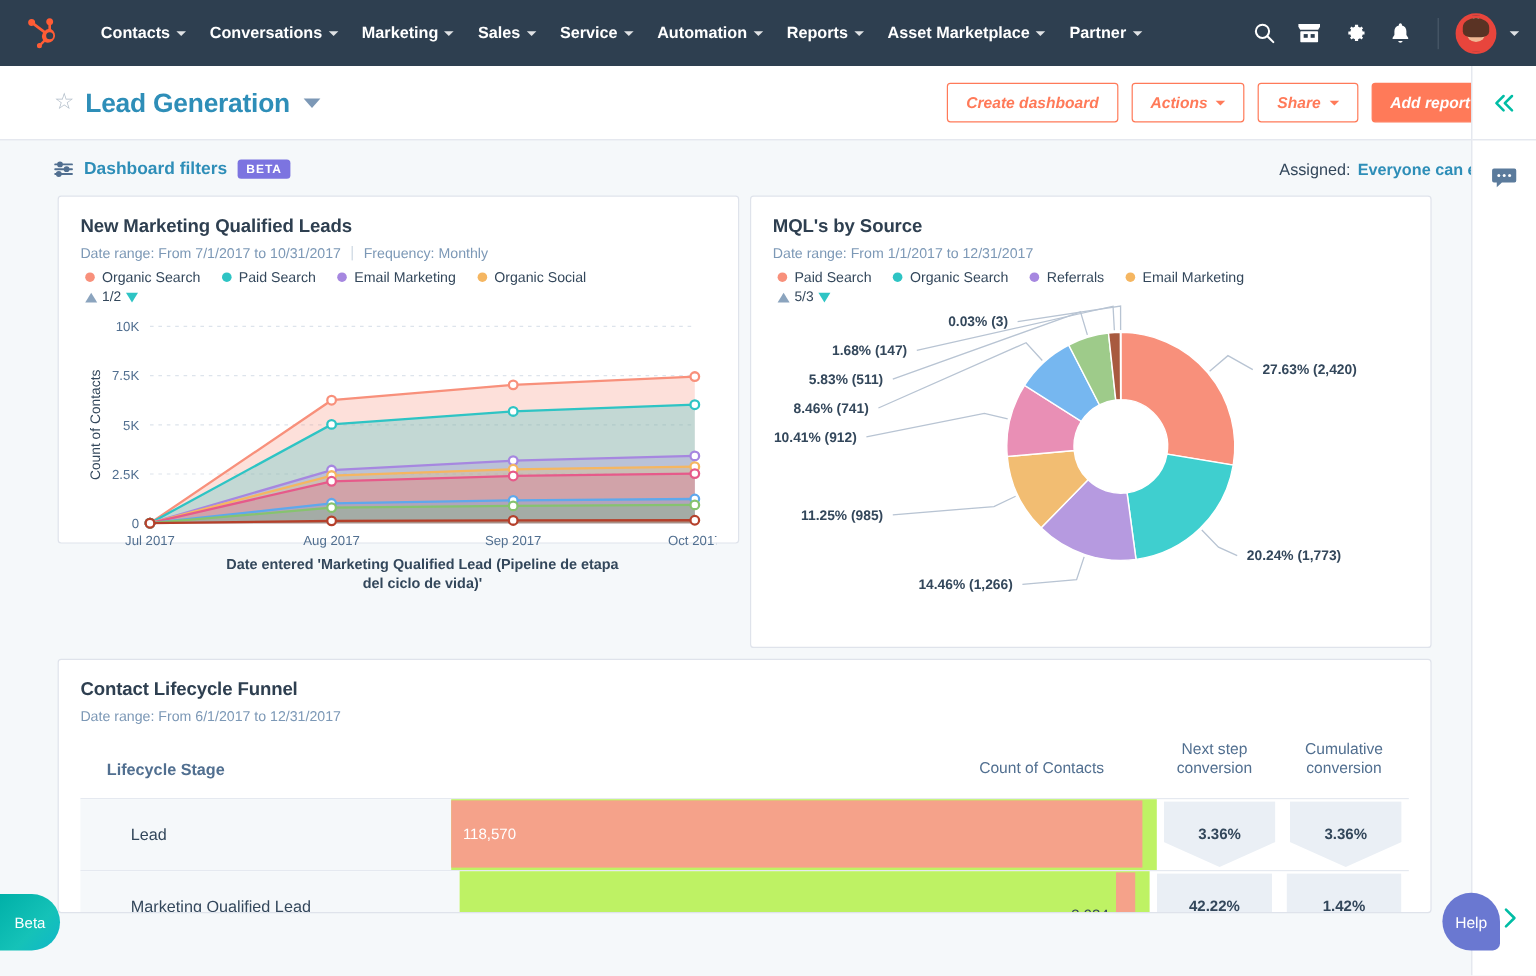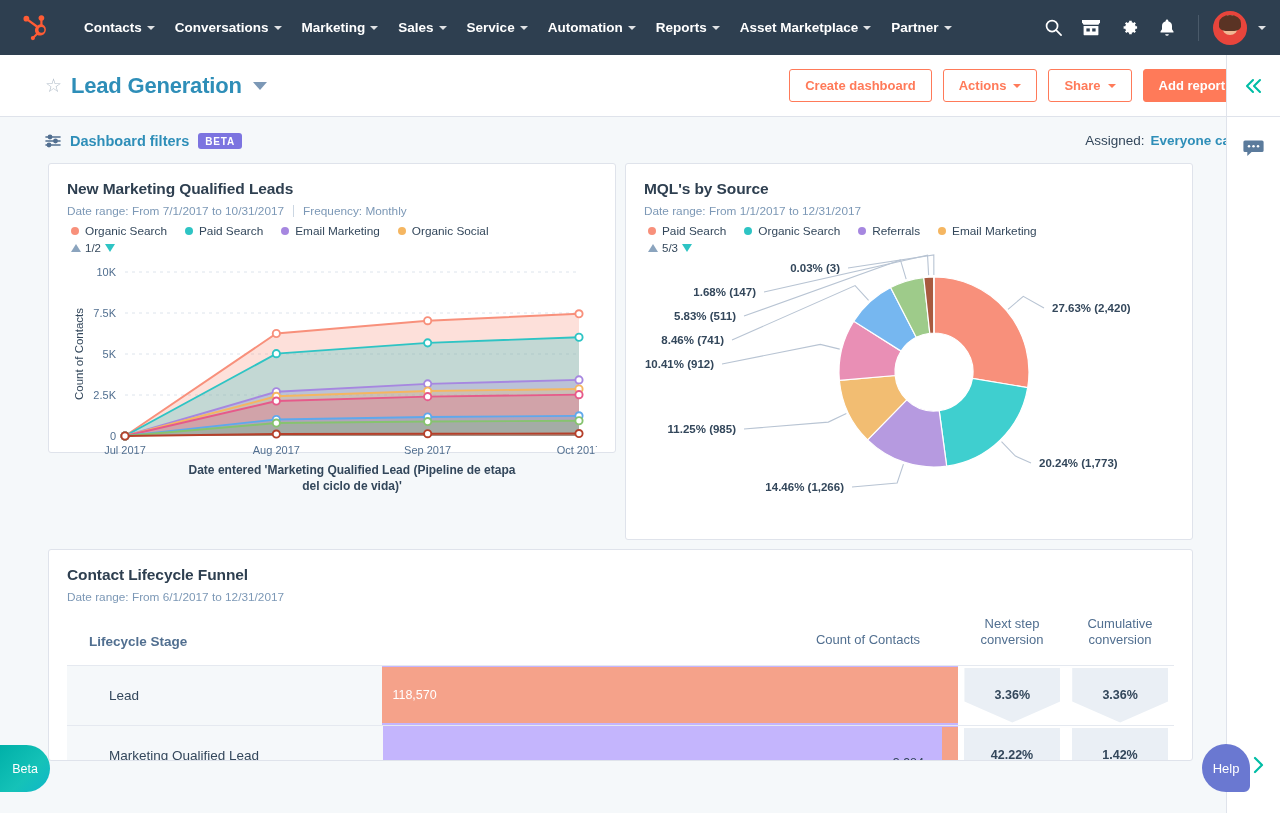--- a/index.html
+++ b/index.html
@@ -70,29 +70,29 @@
   .title-caret {
     margin-left: 11px; width: 0; height: 0;
     border-left: 7px solid transparent; border-right: 7px solid transparent;
     border-top: 8px solid #7c98b6; cursor: pointer;
   }
   .header-actions { margin-left: auto; display: flex; align-items: center; gap: 11px; }
   .btn {
     font-family: "Liberation Sans", sans-serif;
     font-size: 13px; font-weight: 600; border-radius: 3px;
     padding: 8px 15px; cursor: pointer; white-space: nowrap;
-    display: flex; align-items: center; gap: 7px; line-height: 1.2;
+    display: flex; align-items: center; gap: 7px; line-height: 1.2; font-style: italic;
   }
   .btn-outline { background: #fff; border: 1px solid #ff7a59; color: #ff7a59; }
   .btn-primary { background: #ff7a59; border: 1px solid #ff7a59; color: #fff; }
   .btn .caret-down { border-top-color: currentColor; opacity: 1; }
 
   
   .filterbar {
-    display: flex; align-items: flex-start; padding: 16px 14px 14px 45px;
+    display: flex; align-items: flex-end; padding: 16px 33px 14px 45px;
   }
   .filters-left { display: flex; align-items: center; gap: 9px; cursor: pointer; }
   .filters-label { font-size: 14.5px; font-weight: 700; color: #2e8eb8; }
   .beta-badge {
     background: #7c74e0; color: #fff; font-size: 10px; font-weight: 700;
     letter-spacing: .8px; padding: 3px 7px 2px; border-radius: 3px;
   }
   .assigned {
     margin-left: auto; font-size: 13.5px; color: #33475b;
     display: flex; align-items: center; gap: 6px;
@@ -133,22 +133,22 @@
   .fcol.conv { width: 108px; }
   .funnel-row {
     display: flex; align-items: stretch; border-top: 1px solid #e5e9f0; min-height: 60px;
   }
   .funnel-row:first-of-type { border-top: none; }
   .fr-label {
     width: 316px; display: flex; align-items: center; font-size: 13.5px;
     color: #33475b; padding-left: 42px; background: #f5f8fa;
   }
   .fr-bar-wrap {
-    flex: 1; display: flex; align-items: center; background: #c4b5fd;
-    position: relative; padding-right: 0;
+    flex: 1; display: flex; align-items: center; background: #bef264;
+    position: relative; padding-right: 12px;
   }
   .fr-bar {
     background: #f5a28a; height: 56px; display: flex; align-items: center;
     color: #fff; font-size: 12.5px; padding-left: 10px;
   }
   .fr-bar.small { color: transparent; }
   .fr-outside-val {
     position: absolute; font-size: 12.5px; color: #33475b;
   }
   .fr-cell {

